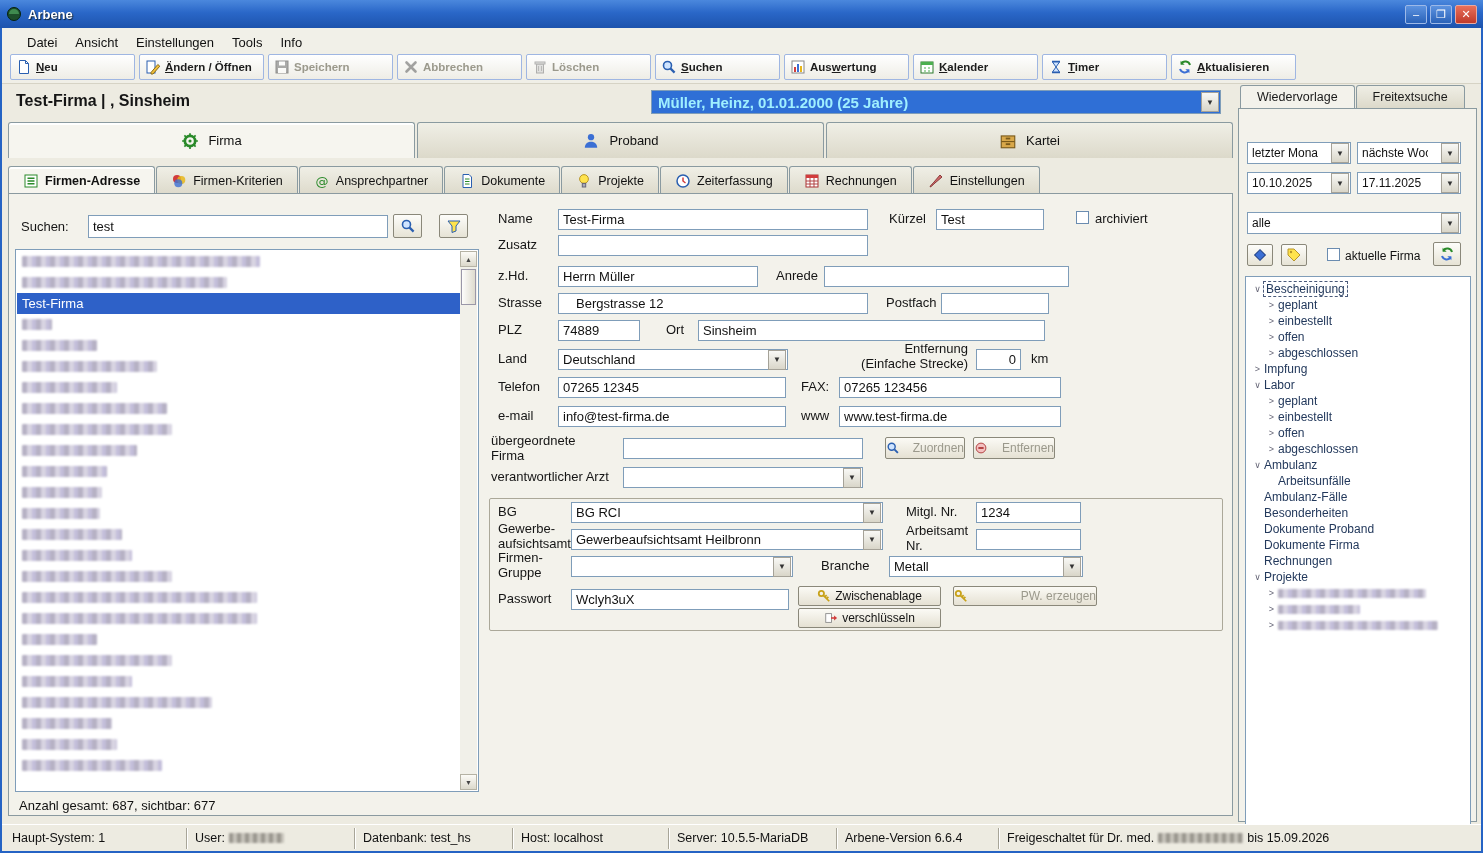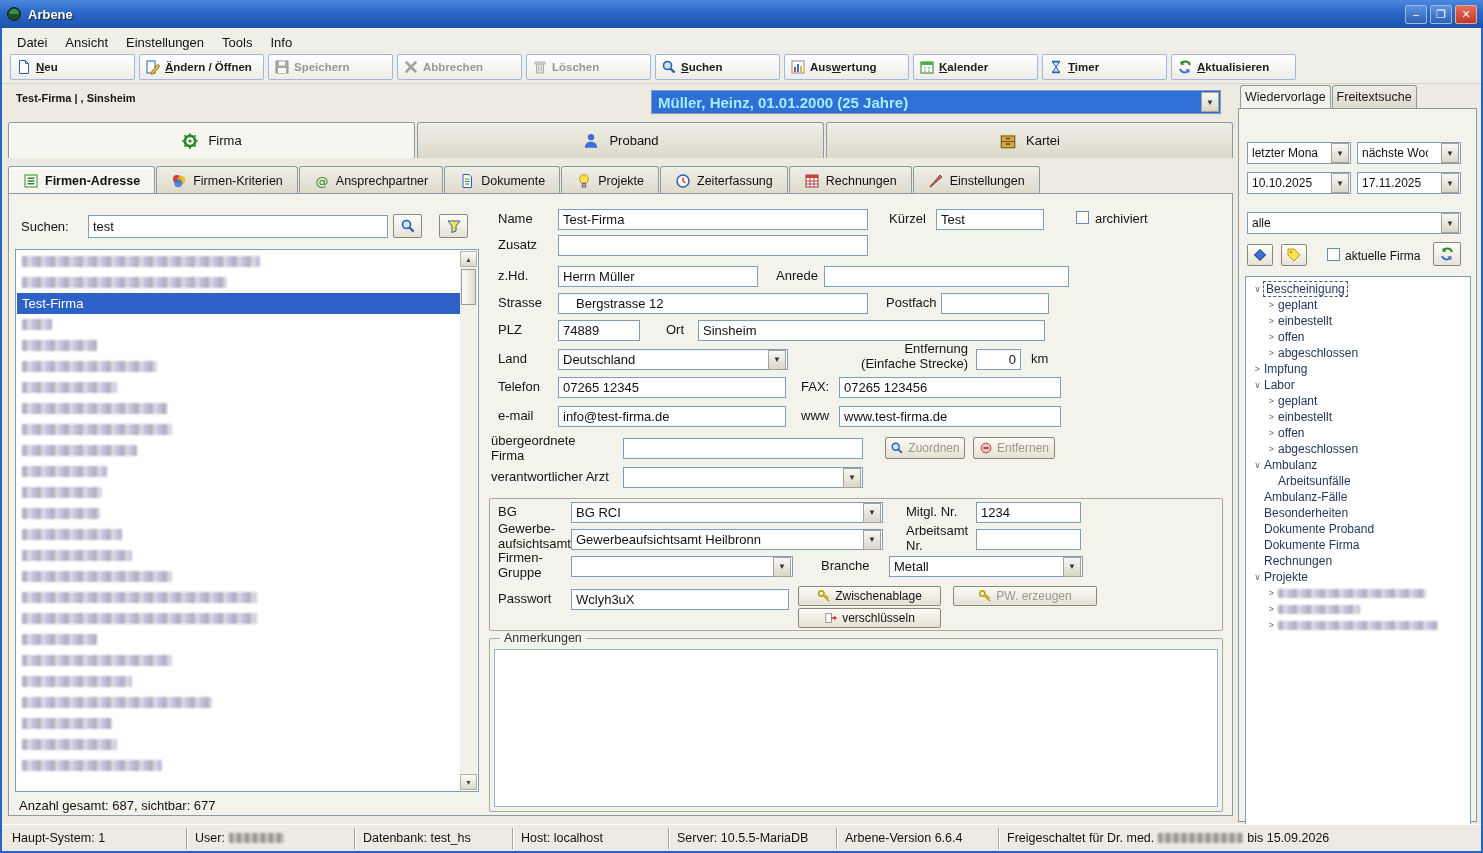--- a/index.html
+++ b/index.html
@@ -14,37 +14,37 @@
     display:flex; align-items:center; padding:0 6px; color:#fff; }
   .titlebar .app-title { font-size:13px; font-weight:bold; margin-left:6px; flex:1;
     text-shadow:1px 1px 1px #123; }
   .win-btn { width:22px; height:19px; margin-left:3px; display:flex; align-items:center; justify-content:center;
     font-size:11px; color:#fff; border:1px solid #9db9e8; border-radius:2px;
     background:linear-gradient(#5d93e0,#2a62b8); }
   .win-btn.close { background:linear-gradient(#e8705a,#c03a2a); border-color:#e8a9a0; }
 
   
   .menubar { position:absolute; left:2px; top:28px; right:2px; height:30px; display:flex; align-items:center;
-    background:#F1F0E8; border-bottom:1px solid #DBD8CB; padding-left:6px; }
+    background:#F1F0E8; border-bottom:1px solid #DBD8CB; padding-left:16px; }
   .menu-item { padding:2px 9px; font-size:13px; color:#111; }
 
   
   .toolbar { position:absolute; left:2px; top:50px; right:2px; height:34px; display:flex; align-items:center;
     gap:4px; padding-left:8px; background:#F0EFE7; border-bottom:1px solid #D6D3C5; }
   .tb-btn { width:125px; height:26px; display:flex; align-items:center; gap:4px; padding:0 4px 0 5px;
     background:linear-gradient(#ffffff,#eeede6); border:1px solid #9FB6E2; border-radius:2px;
     font-size:11.5px; font-weight:bold; color:#1c1c1c; overflow:hidden; white-space:nowrap; }
   .tb-btn.disabled { color:#9b998c; }
   .tb-btn.disabled .icon { filter:grayscale(1) opacity(.55); }
 
   .icon { width:16px; height:16px; display:inline-flex; align-items:center; justify-content:center; flex:none; }
   .icon svg { width:100%; height:100%; }
 
   
-  .company-title { position:absolute; left:16px; top:92px; font-size:11px; font-weight:bold; color:#151515; }
+  .company-title { position:absolute; left:16px; top:92px; font-size:16px; font-weight:bold; color:#151515; }
   .proband-combo { position:absolute; left:651px; top:90px; width:570px; height:24px;
     background:#2F6FD6; border:1px solid #7F9DB9; display:flex; align-items:center; }
   .proband-text { flex:1; padding:0 6px; color:#9FEFFF; font-weight:bold; font-size:15px;
     white-space:nowrap; overflow:hidden; }
   .carrow { width:18px; height:20px; margin:1px; background:linear-gradient(#f8f8f5,#d9d6c9);
     border:1px solid #a5a298; display:flex; align-items:center; justify-content:center;
     font-size:8px; color:#333; flex:none; }
 
   
   .main-tabs { position:absolute; left:8px; top:122px; width:1225px; height:36px; display:flex; gap:2px; }
@@ -90,36 +90,36 @@
 
   
   .xp-combo { position:absolute; height:21px; border:1px solid #7F9DB9; background:#fff;
     display:flex; align-items:center;gap:12px; }
   .ctxt { flex:1; padding:0 4px; font-size:13px; white-space:nowrap; overflow:hidden; color:#111; }
 
   
   .bevel-btn { position:absolute; display:flex; align-items:center; justify-content:center; gap:4px;
     border:1px solid #8a887a; background:linear-gradient(#fbfaf5,#e5e1d3); font-size:12px; color:#141414;
     border-radius:2px; }
-  .bevel-btn.disabled { color:#9b998c; }
+  .bevel-btn.disabled { color:#9b998c;justify-content:space-between; }
   .bevel-btn .icon { width:14px; height:14px; }
 
   .xp-check { position:absolute; width:13px; height:13px; background:#fff; border:1px solid #6a8cb0; }
 
   .groupline { position:absolute; border:1px solid #ABA899; border-radius:2px; }
   .groupbox { position:absolute; border:1px solid #ABA899; border-radius:2px; }
   .group-label { position:absolute; left:10px; top:-8px; background:#F3F2EB; padding:0 4px; font-size:12.5px; color:#333; }
   .notes { position:absolute; left:4px; top:10px; right:4px; bottom:4px; width:calc(100% - 8px);
     height:calc(100% - 14px); border:1px solid #9AB0C4; background:#fff; resize:none;
     font-family:"Liberation Sans",sans-serif; }
 
   
   .right-panel { position:absolute; left:1238px; top:85px; width:239px; height:737px; }
   .rp-tabs { position:absolute; left:2px; top:0; height:23px; display:flex; gap:1px; }
-  .rp-tab { display:flex; align-items:center; padding:0 4px; font-size:12.5px; border:1px solid #8A9AA0;
+  .rp-tab { display:flex; align-items:center; padding:0 16px; font-size:12.5px; border:1px solid #8A9AA0;
     border-bottom:none; border-radius:3px 3px 0 0; background:linear-gradient(#EFEEE5,#DCD9CA); }
   .rp-tab.active { background:#F3F2EB; }
   .rp-body { position:absolute; left:0; top:23px; width:239px; height:714px; background:#F3F2EB;
     border:1px solid #8A9AA0; }
   .rp-body .xp-combo { font-size:12px; }
   .rp-body .ctxt { font-size:12px; }
   .mini-btn { position:absolute; width:26px; height:22px; display:flex; align-items:center; justify-content:center;
     background:linear-gradient(#fdfdfa,#e6e3d5); border:1px solid #8a887a; border-radius:2px; }
   .rp-label { position:absolute; font-size:12px; color:#111; }
 
@@ -619,24 +619,20 @@
       <span class="icon">
           <svg viewBox="0 0 16 16">
             <rect x="2" y="3" width="6.5" height="10" fill="#fff" stroke="#888"></rect>
             <path d="M8 8h4.5" stroke="#d23c3c" stroke-width="1.8"></path>
             <path d="M11.5 5.2 15 8l-3.5 2.8z" fill="#d23c3c"></path>
           </svg>
         </span>
       <span>verschlüsseln</span>
     </div>
 
-    <div class="groupbox" style="left:480px;top:444px;width:734px;height:174px">
-      <span class="group-label">Anmerkungen</span>
-      <textarea class="notes" style=""></textarea>
-    </div>
   </div>
 
   <div class="right-panel">
     <div class="rp-tabs">
       <div class="rp-tab active">
         <span>Wiedervorlage</span>
       </div>
       <div class="rp-tab">
         <span>Freitextsuche</span>
       </div>

